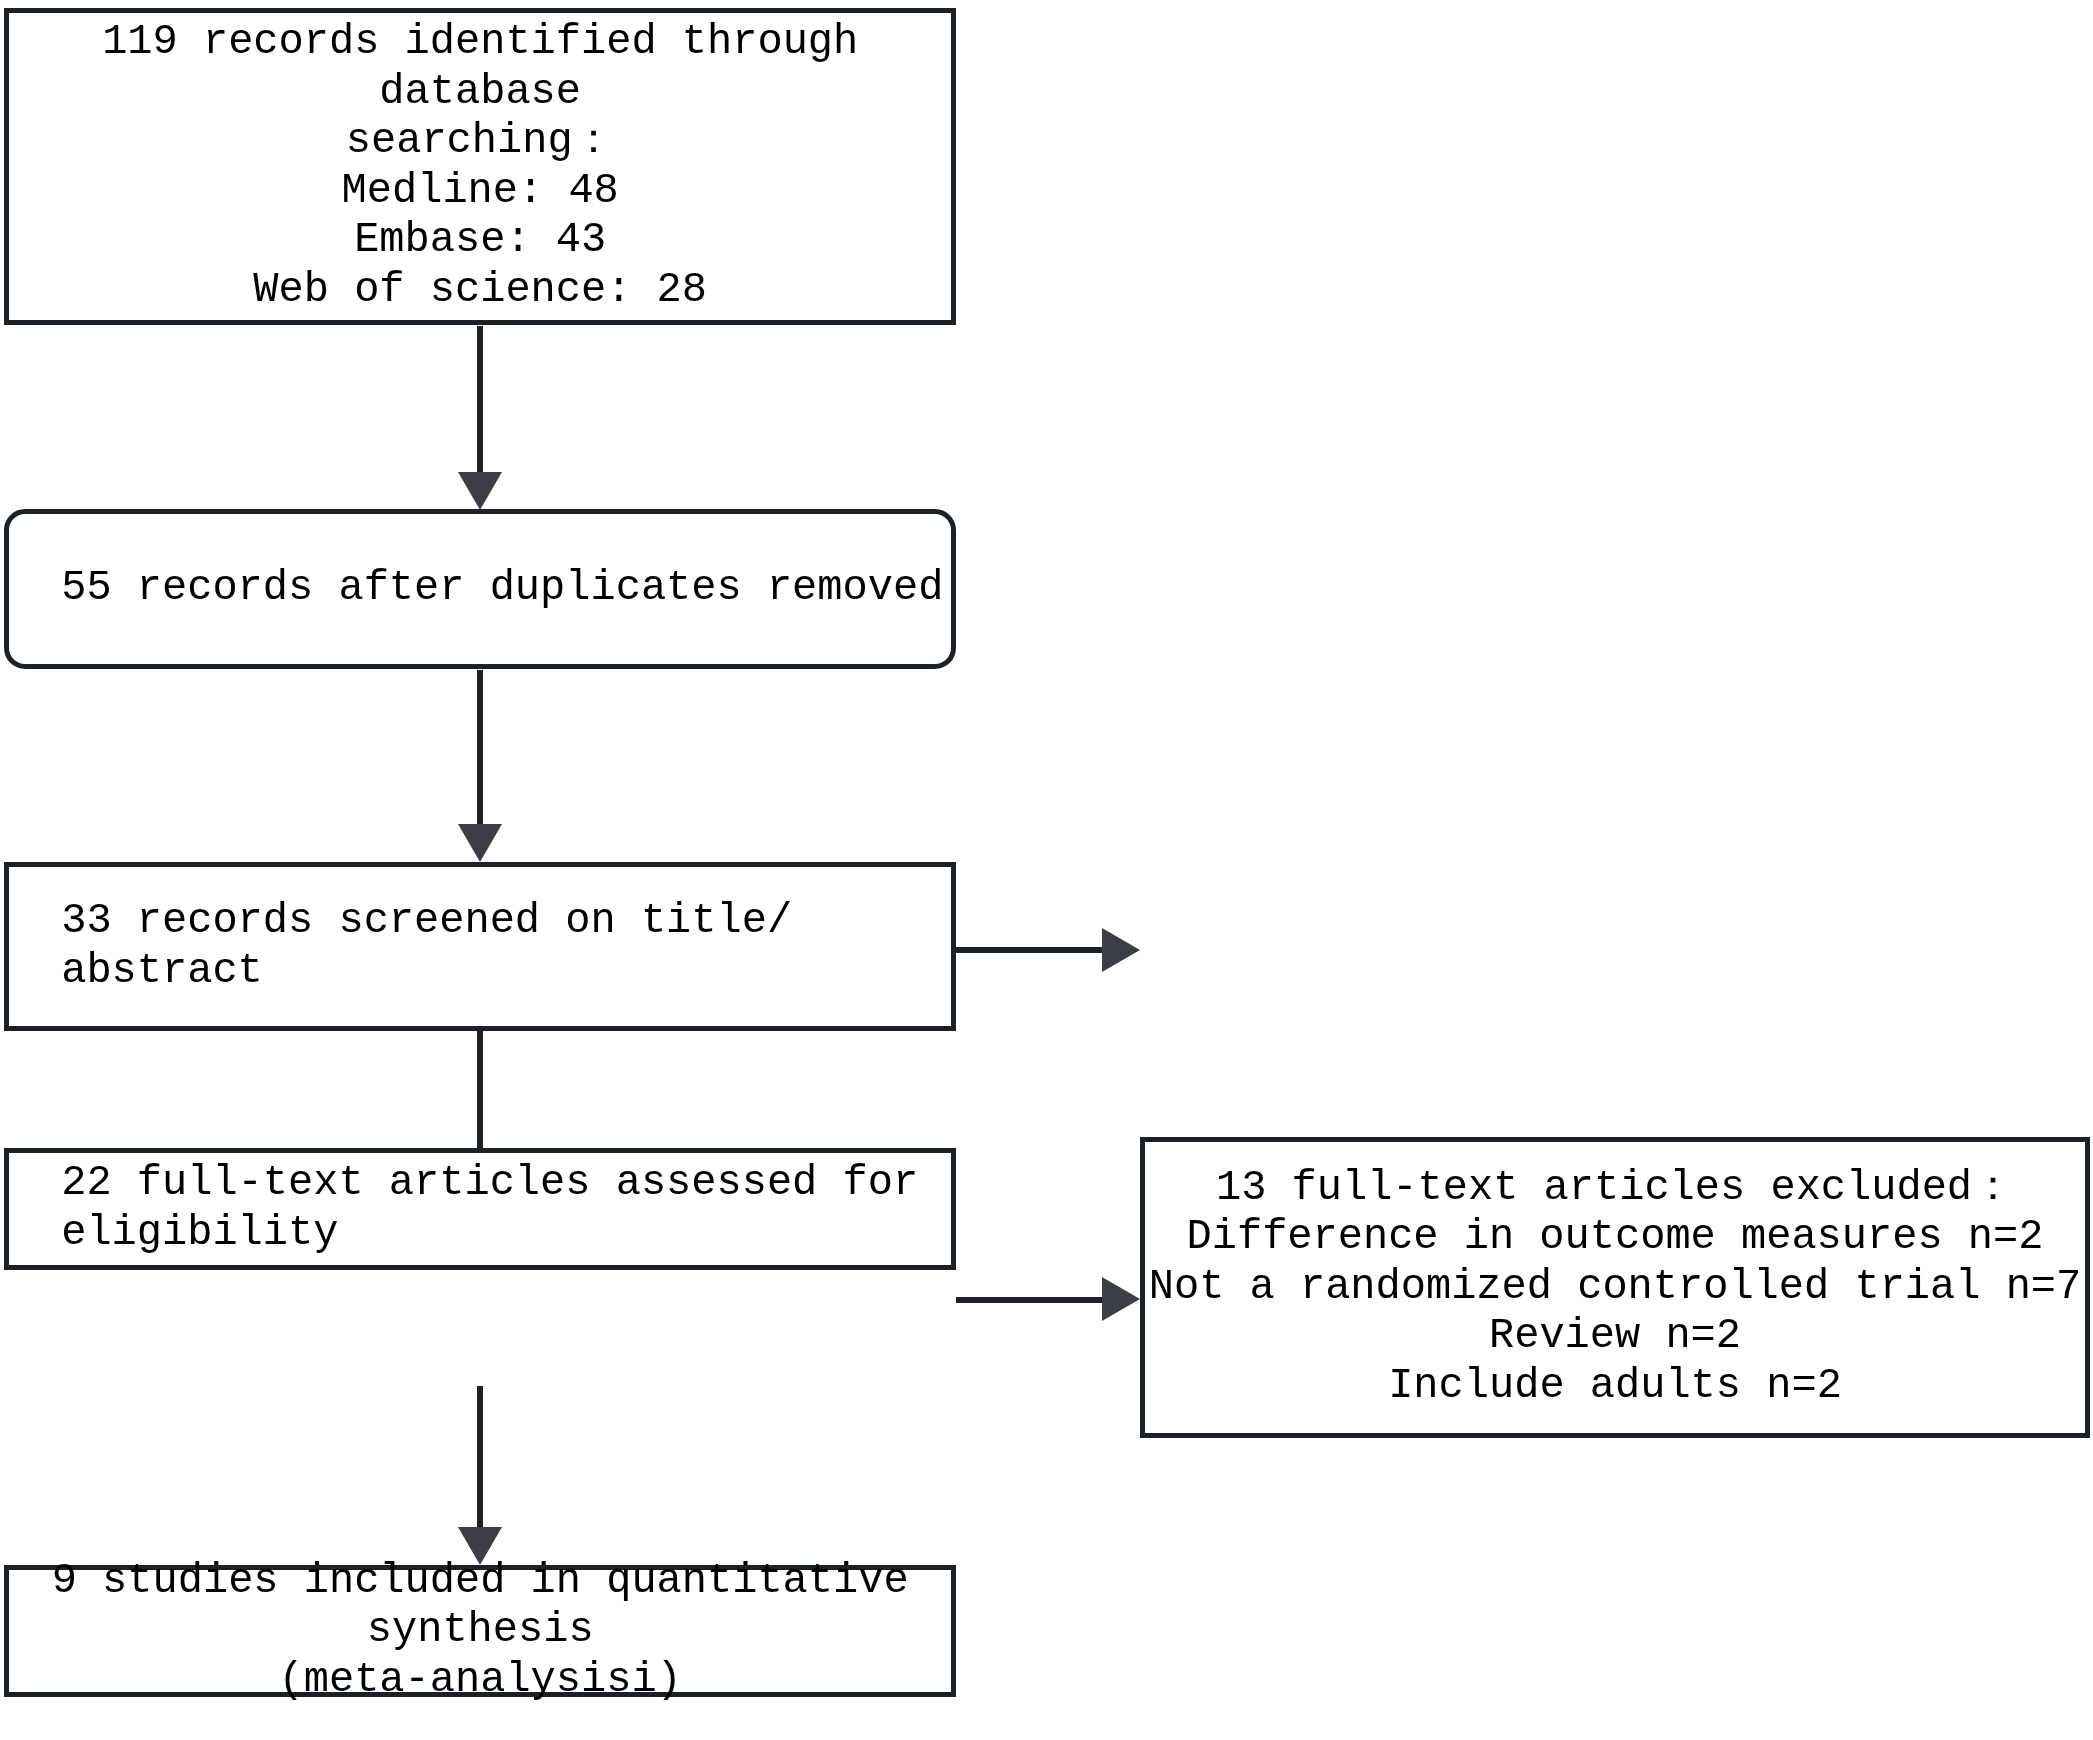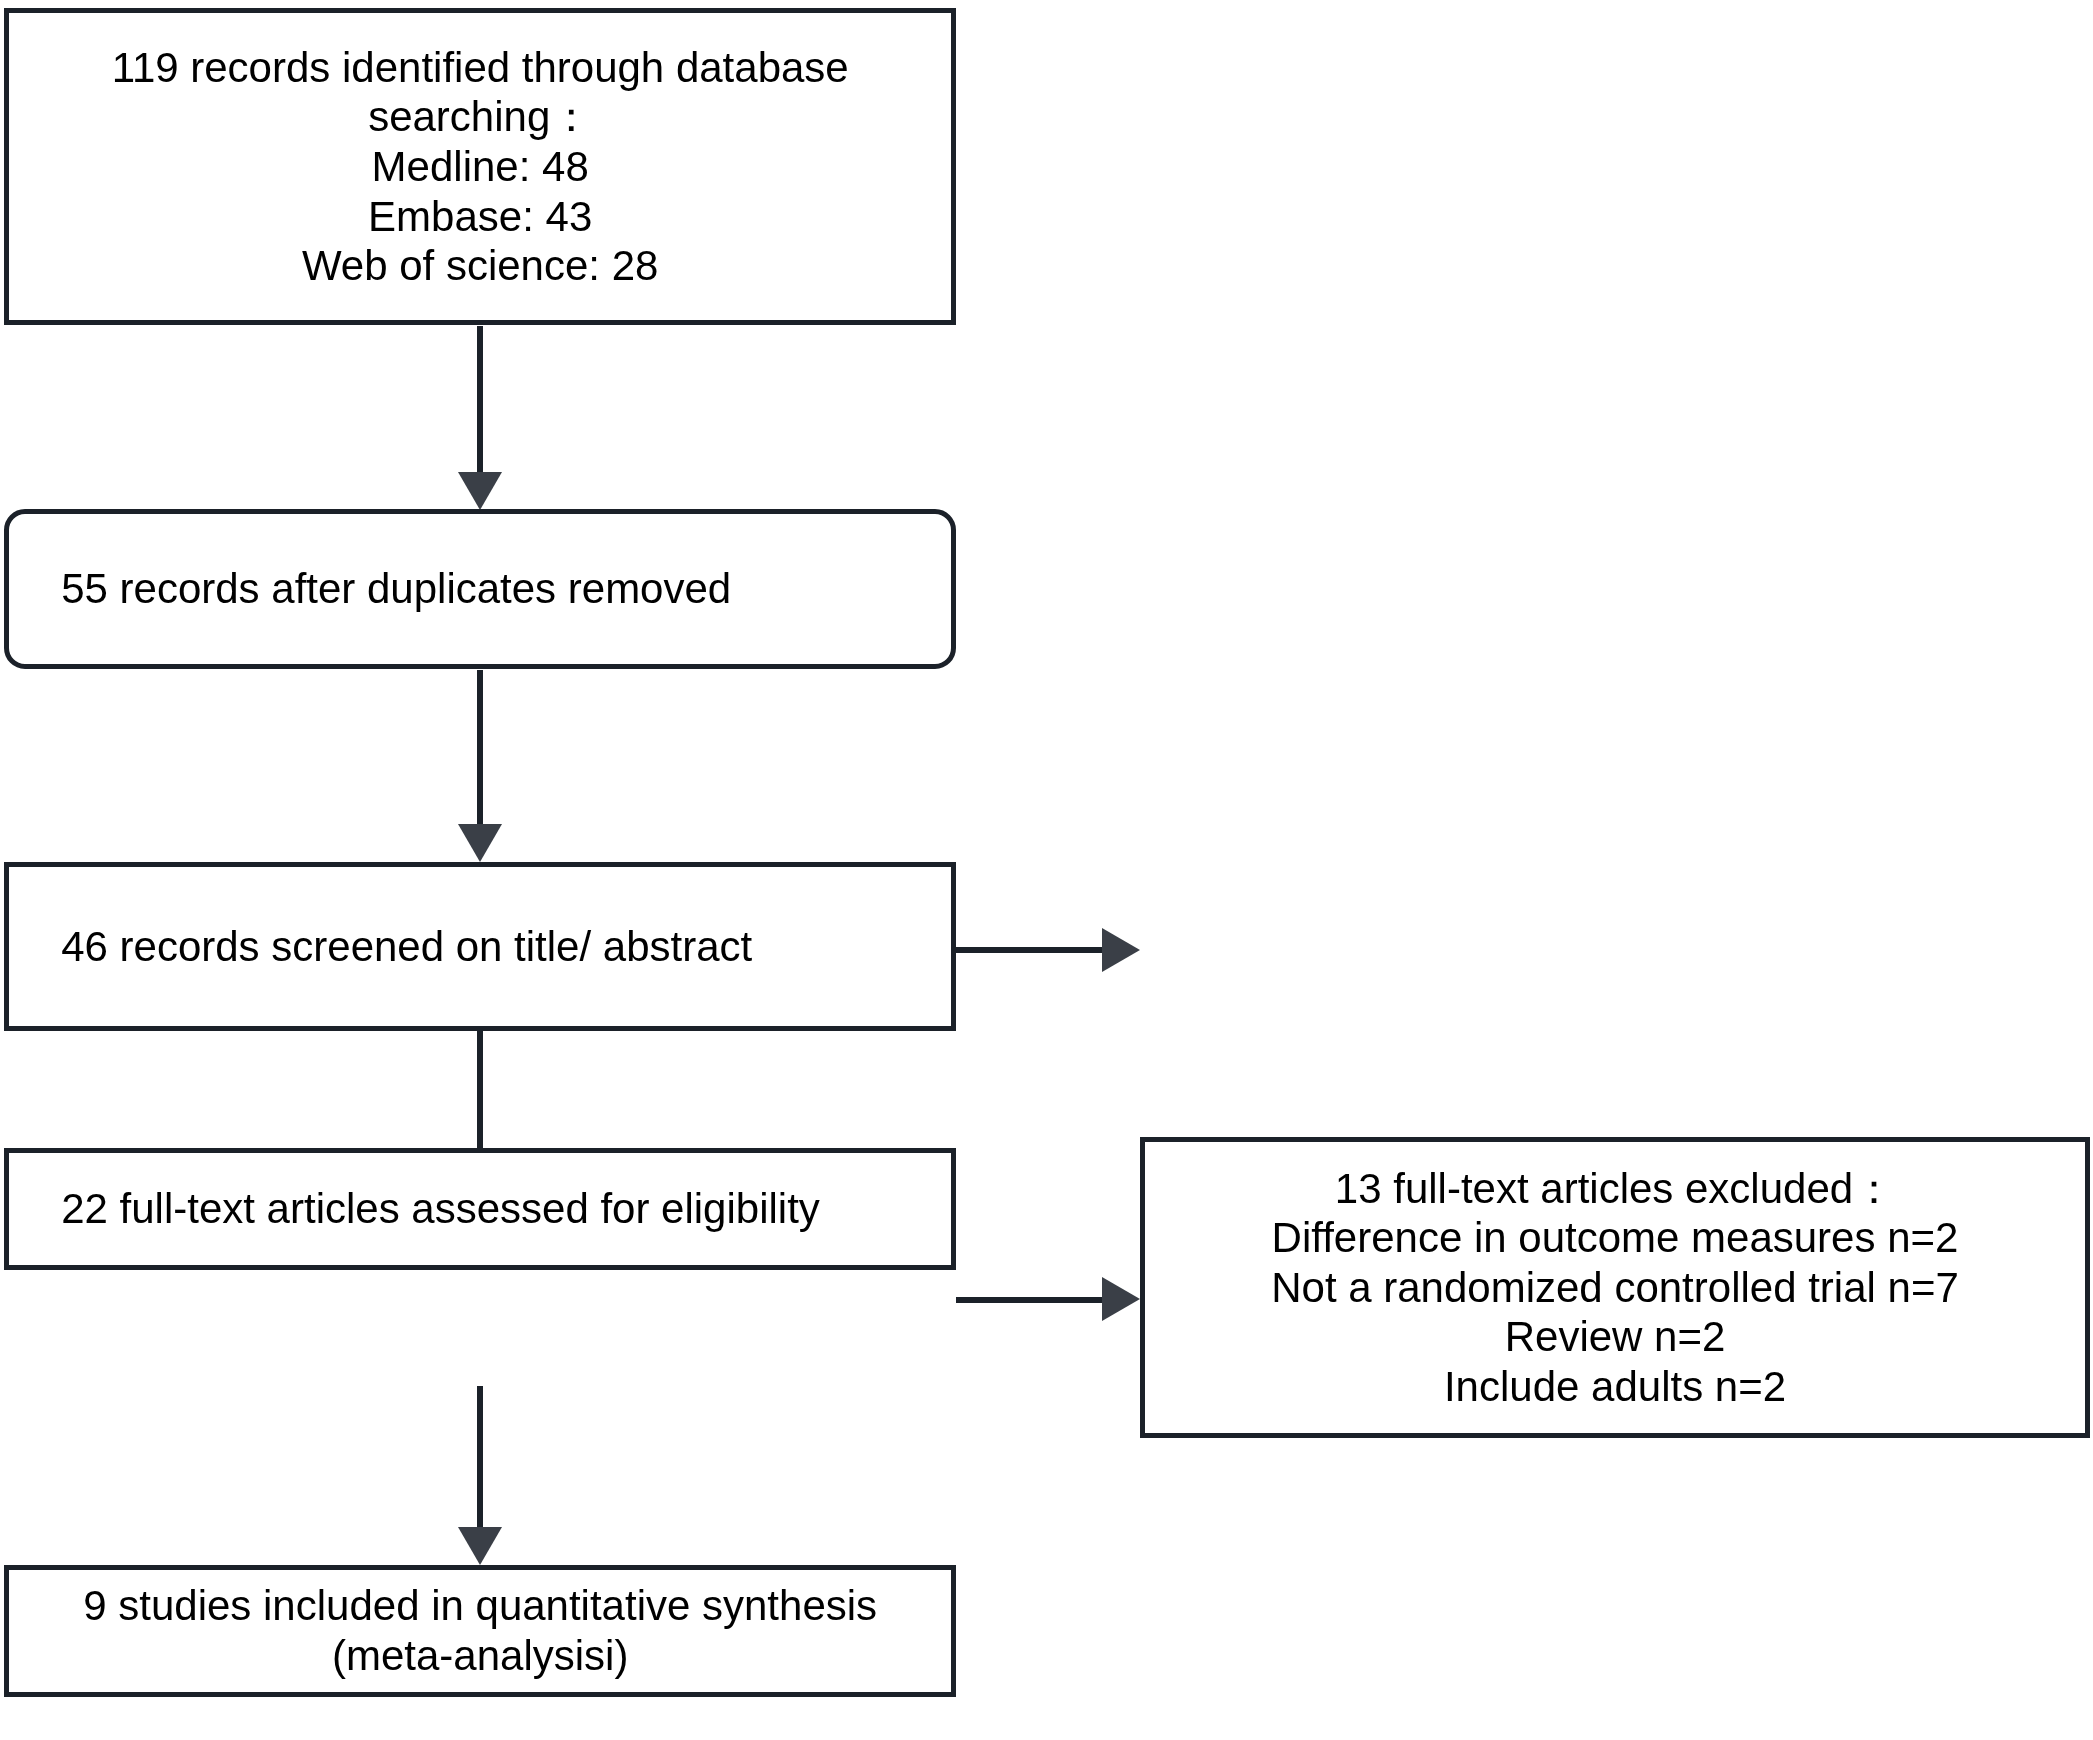--- a/index.html
+++ b/index.html
@@ -6,21 +6,21 @@
   html, body {
     margin: 0;
     padding: 0;
     background: #ffffff;
   }
   #stage {
     position: relative;
     width: 2094px;
     height: 1741px;
     background: #ffffff;
-    font-family: Liberation Sans, sans-serif;
+    font-family: Liberation Mono, monospace;
     color: #000000;
     overflow: hidden;
   }
   .node {
     position: absolute;
     box-sizing: border-box;
     border: 5px solid #1b2129;
     background: #ffffff;
     display: flex;
     align-items: center;
@@ -100,21 +100,21 @@
   <div class="conn arrow-down" id="c1-head"></div>
 
   <div class="node leftal" id="n-duplicates">
     <div class="txt">55 records after duplicates removed</div>
   </div>
 
   <div class="conn vline" id="c2-line"></div>
   <div class="conn arrow-down" id="c2-head"></div>
 
   <div class="node leftal" id="n-screened">
-    <div class="txt">46 records screened on title/ abstract</div>
+    <div class="txt">33 records screened on title/ abstract</div>
   </div>
 
   <div class="conn hline" id="c5-line"></div>
   <div class="conn arrow-right" id="c5-head"></div>
 
 
   <div class="conn vline" id="c3-line"></div>
   <div class="conn arrow-down" id="c3-head"></div>
 
   <div class="node leftal" id="n-fulltext">

